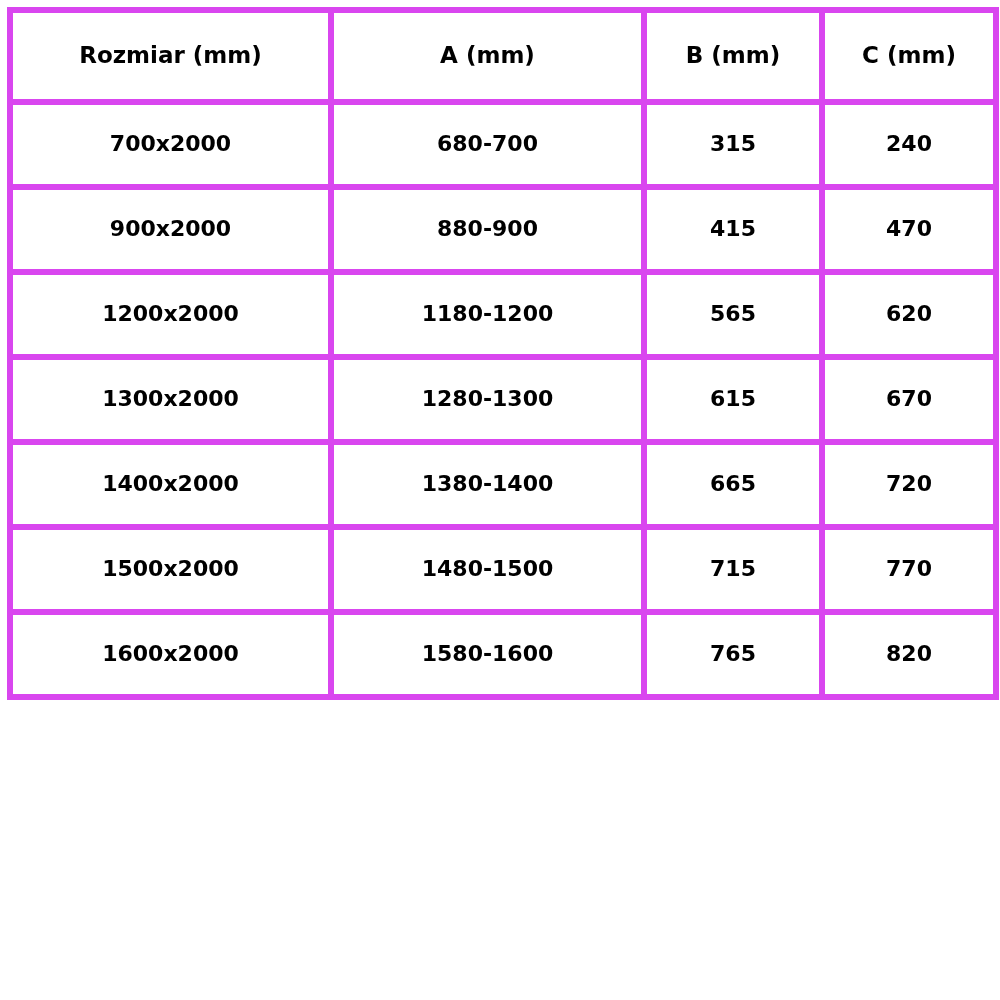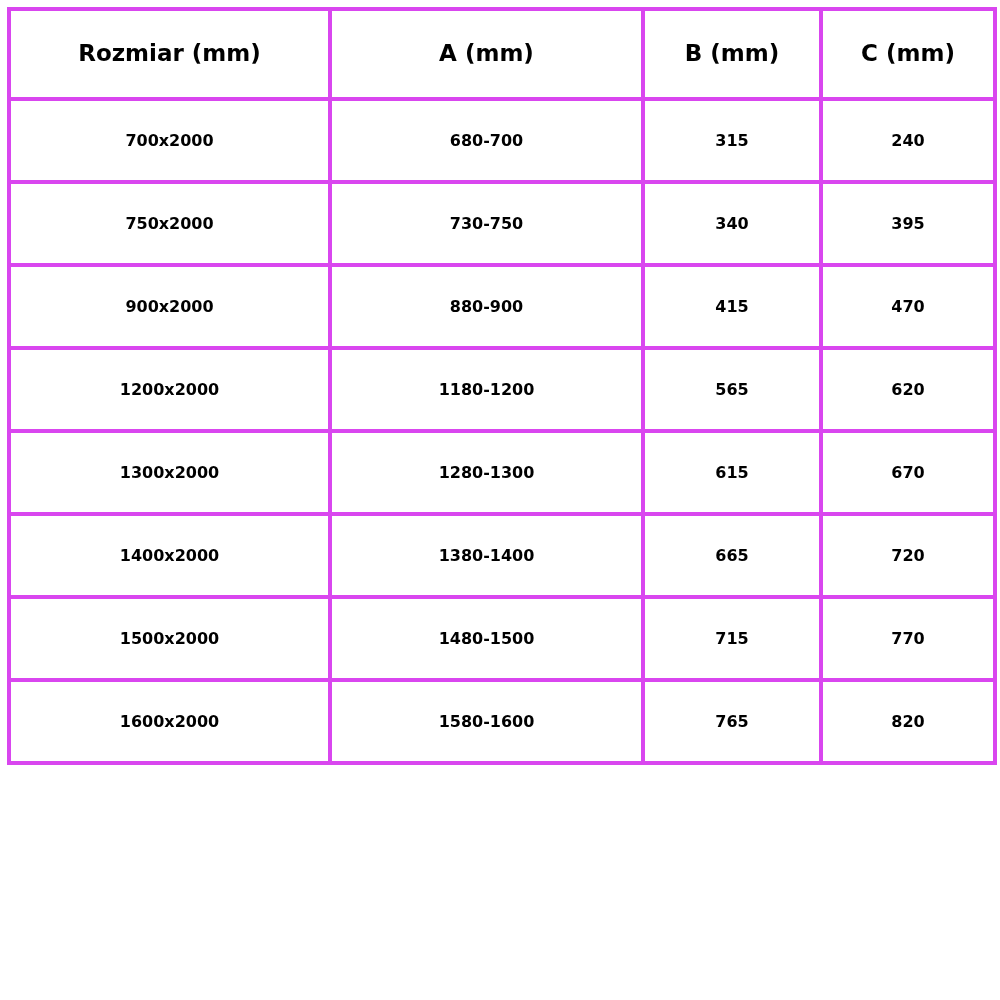--- a/index.html
+++ b/index.html
@@ -28,37 +28,37 @@
     width: 986px;
     margin-left: 0px;
   }
   table.size-table col.c0 { width: 321px; }
   table.size-table col.c1 { width: 313px; }
   table.size-table col.c2 { width: 178px; }
   table.size-table col.c3 { width: 174px; }
 
   table.size-table th,
   table.size-table td {
-    border: 4px solid #d946ef;
+    border: 6px solid #d946ef;
     text-align: center;
     vertical-align: middle;
     font-weight: bold;
     font-size: 23px;
     height: 71px;
     padding: 4px 4px;
     line-height: 1.1;
     white-space: nowrap;
     overflow: hidden;
   }
   table.size-table th {
     font-size: 23px;
     height: 78px;
   }
   table.size-table tbody tr td {
-    font-size: 16px;
+    font-size: 22px;
   }
 </style>
 </head>
 <body>
 
 <div class="sheet">
   <table class="size-table">
     <colgroup>
       <col class="c0">
       <col class="c1">
@@ -72,26 +72,20 @@
         <th>B (mm)</th>
         <th>C (mm)</th>
       </tr>
     </thead>
     <tbody>
       <tr>
         <td>700x2000</td>
         <td>680-700</td>
         <td>315</td>
         <td>240</td>
-      </tr>
-      <tr>
-        <td>750x2000</td>
-        <td>730-750</td>
-        <td>340</td>
-        <td>395</td>
       </tr>
       <tr>
         <td>900x2000</td>
         <td>880-900</td>
         <td>415</td>
         <td>470</td>
       </tr>
       <tr>
         <td>1200x2000</td>
         <td>1180-1200</td>

